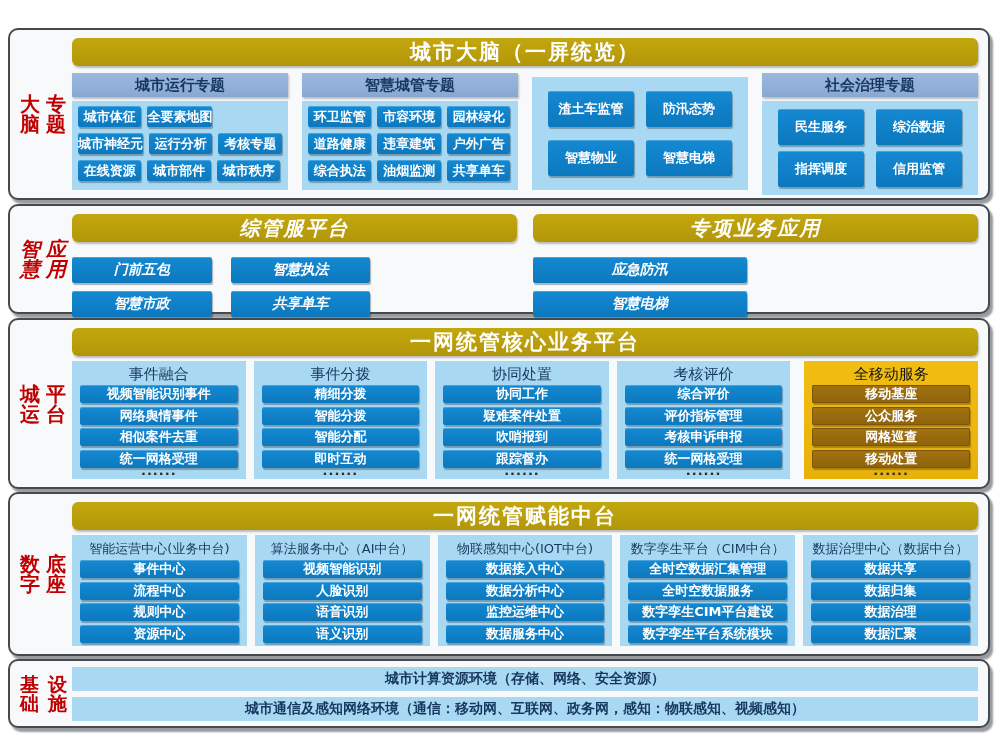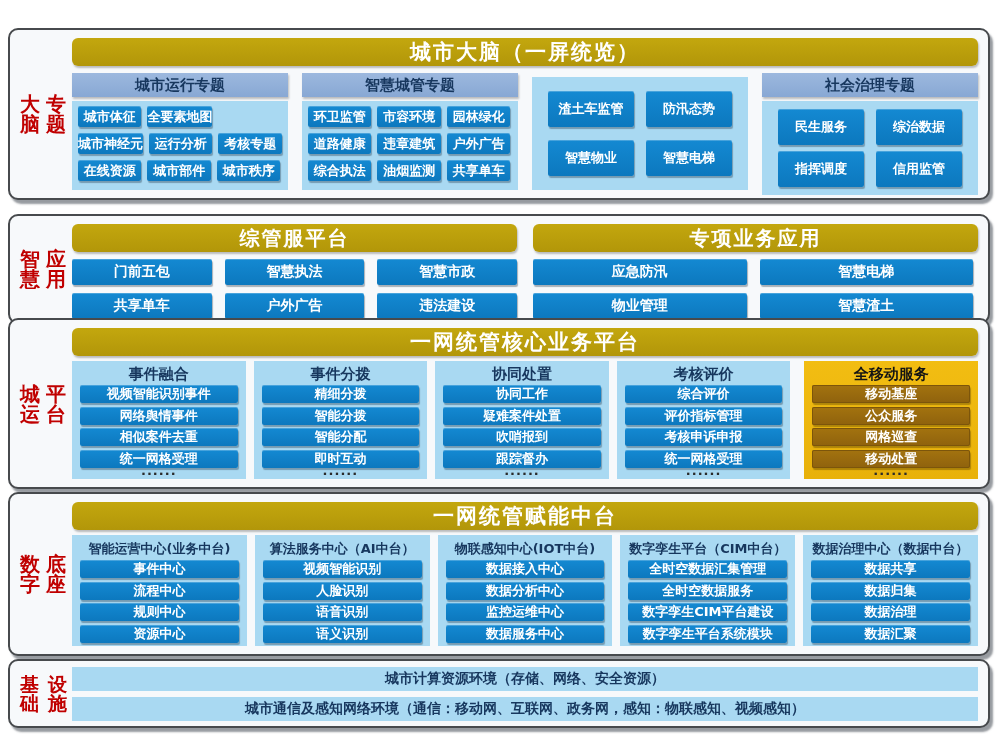--- a/index.html
+++ b/index.html
@@ -9,21 +9,21 @@
     -webkit-font-smoothing:antialiased;
   }
   .canvas{position:absolute;inset:0;}
   .panel{
     position:absolute;left:8px;width:982px;box-sizing:border-box;
     background:#F7F9FB;border:2px solid #474a4d;border-radius:10px;
     box-shadow:3px 4px 2px rgba(125,130,136,.8);
     display:flex;padding:8px 10px;
   }
   .panel.brain{top:28px;height:172px;}
-  .panel.apps{top:214px;height:110px;}
+  .panel.apps{top:204px;height:110px;font-style:italic;}
   .panel.core{top:318px;height:171px;}
   .panel.enable{top:492px;height:164px;}
   .panel.infra{top:659px;height:69px;padding:6px 10px;}
 
   .side-label{
     width:52px;flex:0 0 52px;display:flex;
     align-items:center;justify-content:space-evenly;
     color:#C00000;font-weight:bold;font-size:20px;line-height:1;
   }
   .panel.infra .side-label{justify-content:center;gap:4px;font-size:19px;}
@@ -60,34 +60,34 @@
   }
   .btn-sm{height:21px;font-size:13px;}
   .tcol-panel.per3 .btn-sm{flex:0 0 calc(33.33% - 4.5px);}
   .tcol-panel.per2{justify-content:space-evenly;align-content:space-evenly;padding:8px 10px;}
   .tcol-panel.per2 .btn-sm{flex:0 0 44%;height:36px;}
 
   
   .groups{display:flex;gap:16px;flex:1;min-height:0;}
   .group{flex:1;display:flex;flex-direction:column;min-width:0;}
   .group .bar-title{font-size:20px;}
-  .grows{flex:1;display:flex;flex-wrap:wrap;margin-top:7px;gap:8px 13px;align-content:space-between;}
+  .grows{flex:1;display:flex;flex-wrap:wrap;margin-top:15px;gap:8px 19px;align-content:space-between;}
   .btn-md{height:26px;font-size:14px;}
   .grows.per3 .btn-md{flex:0 0 calc((100% - 26px)/3);}
   .grows.per2 .btn-md{flex:0 0 calc((100% - 18px)/2);}
 
   
   .ccols{display:flex;gap:8px;margin-top:5px;flex:1;min-height:0;}
   .ccol{
     flex:1;background:#A9D9F2;padding:3px 8px 2px;min-width:0;
     display:flex;flex-direction:column;
   }
   .ccol.gold{background:linear-gradient(180deg,#f2bd12,#e8b10a);margin-left:6px;}
   .ccol-header{
-    height:21px;flex:0 0 21px;color:#17375E;font-weight:bold;font-size:15px;
+    height:21px;flex:0 0 21px;color:#17375E;font-weight:normal;font-size:15px;
     display:flex;align-items:center;justify-content:center;
   }
   .panel.enable .ccol-header{font-size:13px;}
   .ccol.gold .ccol-header{color:#141414;}
   .stack{flex:1;display:flex;flex-direction:column;justify-content:space-evenly;gap:3px;}
   .btn-row{height:18px;flex:0 0 18px;font-size:13px;}
   .ccol.gold .btn-row{
     background:linear-gradient(180deg,#a3730f,#8f620d);
     box-shadow:inset 0 0 0 1px #7c550b, 1px 2px 1px rgba(60,40,0,.35);
   }

